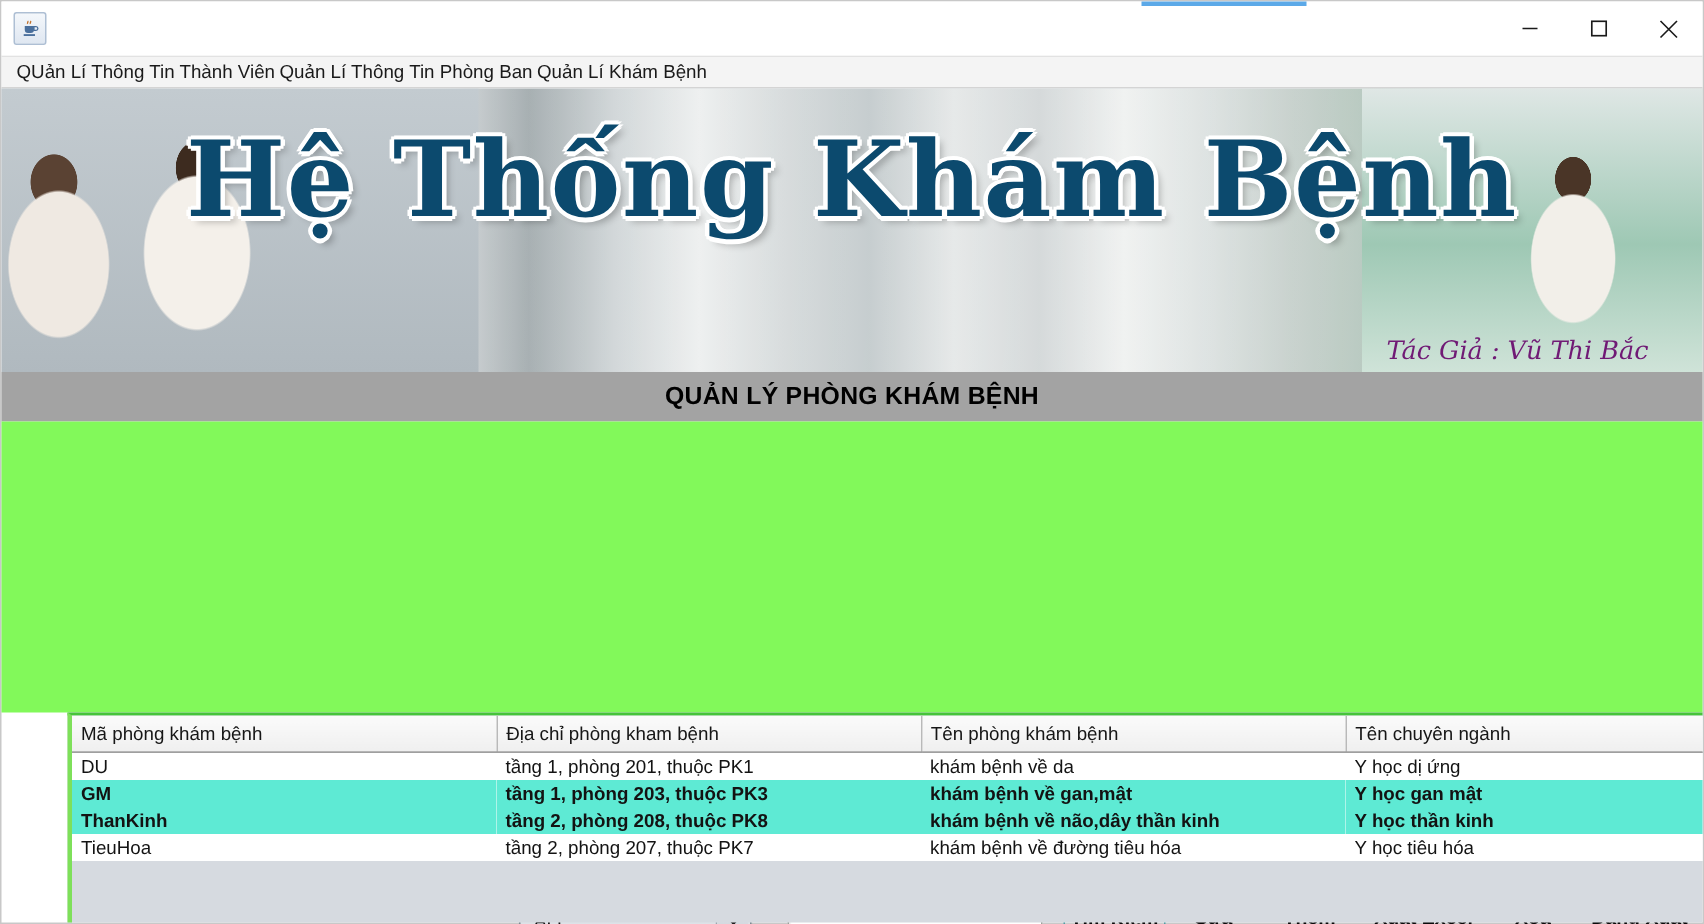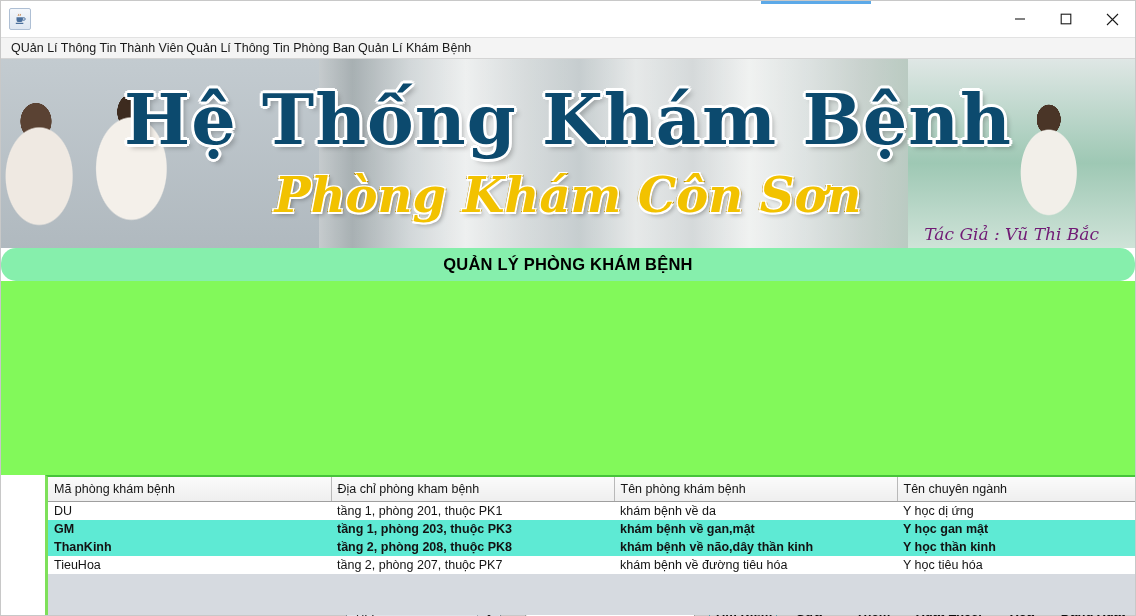--- a/index.html
+++ b/index.html
@@ -157,27 +157,26 @@
     font-style: italic;
     font-size: 17px;
     color: #701a75;
     white-space: nowrap;
   }
 
   
   .pink-bar {
     flex: 0 0 33px;
     height: 33px;
-    background: #86efac;
+    background: #a3a3a3;
     display: flex; align-items: center; justify-content: center;
     font-size: 16.5px;
     font-weight: bold;
     color: #000;
     letter-spacing: 0.2px;
-    border-radius: 15px;
   }
 
   
   .green-panel {
     flex: 0 0 194px;
     height: 194px;
     background: #82f95a;
     position: relative;
   }
 
@@ -320,21 +319,20 @@
 
   <div class="menubar">
     <div class="mi">QUản Lí Thông Tin Thành Viên</div>
     <div class="mi">Quản Lí Thông Tin Phòng Ban</div>
     <div class="mi">Quản Lí Khám Bệnh</div>
   </div>
 
   <div class="banner">
     <div class="banner-photo"></div>
     <div class="banner-title">Hệ Thống Khám Bệnh</div>
-    <div class="banner-sub">Phòng Khám Côn Sơn</div>
     <div class="banner-author">Tác Giả : Vũ Thi Bắc</div>
   </div>
 
   <div class="pink-bar">QUẢN LÝ PHÒNG KHÁM BỆNH</div>
 
   <div class="green-panel">
 
     <div class="combo" style="left:345px; top:319px; width:155px; height:28px;">
       <span>ALL</span>
       <span class="arrowbox">

